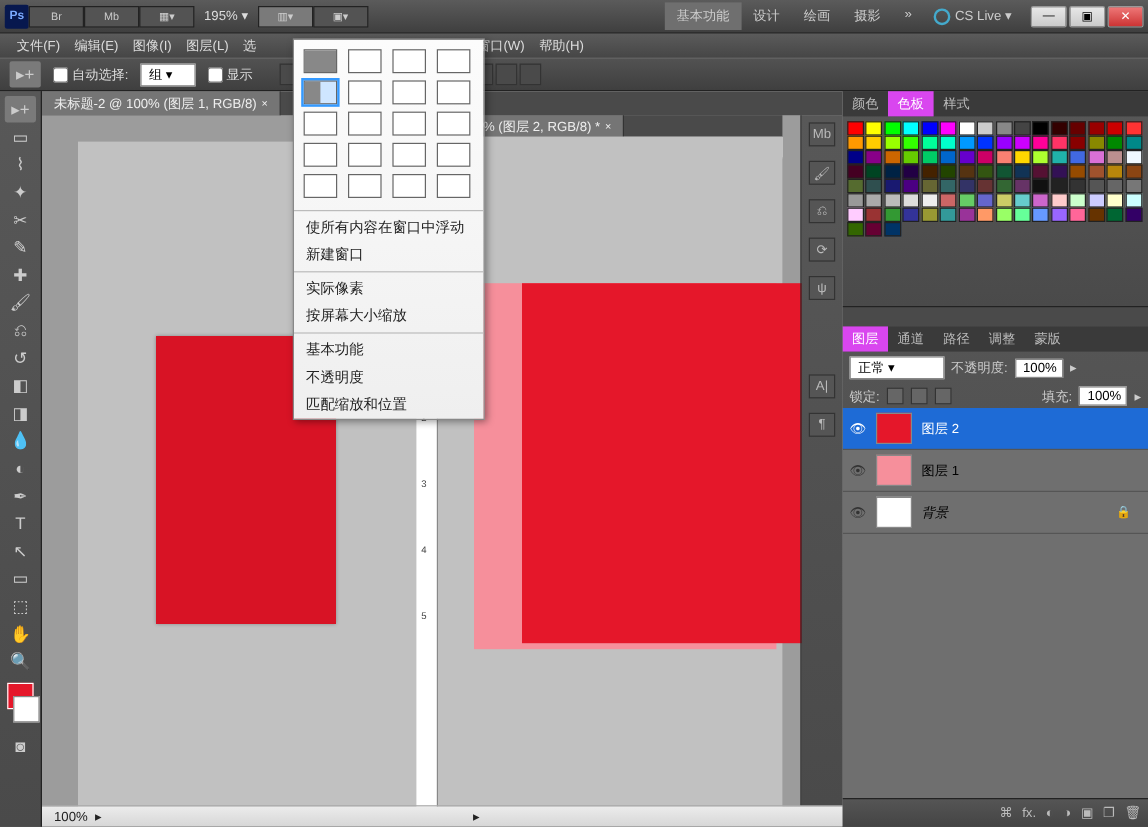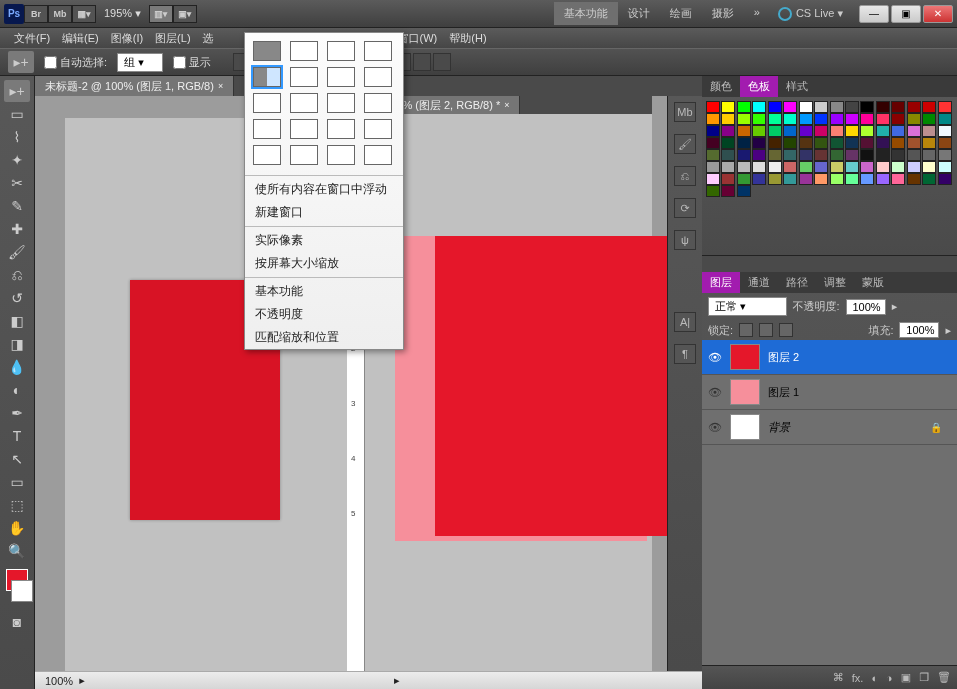--- a/index.html
+++ b/index.html
@@ -1,19 +1,19 @@
 <!DOCTYPE html>
 <html><head>
 <meta charset="utf-8">
 <style>
 * { margin:0; padding:0; box-sizing:border-box; font-family:"Microsoft YaHei",sans-serif; font-size:11px; }
 body { width:957px; height:689px; background:#464646; overflow:hidden; position:relative; }
 .topbar { height:28px; background:linear-gradient(#5b5b5b,#3f3f3f); display:flex; align-items:center; padding:0 4px; border-bottom:1px solid #222; }
 .ps-logo { width:20px; height:20px; background:#07184e; color:#7baaff; display:flex; align-items:center; justify-content:center; font-size:10px; font-weight:bold; border-radius:2px; }
-.sq-btn { width:24px; height:18px; background:#535353; border:1px solid #222; display:flex; align-items:center; justify-content:center; color:#ccc; font-size:9px;font-weight:bold; }
+.sq-btn { width:46px; height:18px; background:#535353; border:1px solid #222; display:flex; align-items:center; justify-content:center; color:#ccc; font-size:9px; }
 .zoom-top { color:#ddd; padding:0 8px; }
 .workspace-tabs { display:flex; margin-left:auto; }
 .ws-tab { padding:4px 10px; color:#ccc; }
 .ws-tab.act { background:#6f6f6f; }
 .winctrl { display:flex; margin-left:8px; gap:2px; }
 .wc { width:30px; height:18px; background:linear-gradient(#e8e8e8,#cacaca); border:1px solid #999; border-radius:2px; display:flex; align-items:center; justify-content:center; font-size:10px; }
 .wc.close { background:linear-gradient(#e77,#c33); color:#fff; }
 .cslive { display:flex; align-items:center; gap:4px; color:#ccc; margin:0 8px; }
 .cs-ring { width:14px; height:14px; border:2px solid #4ac; border-radius:50%; }
 
@@ -60,21 +60,21 @@
 .dd-sep { height:1px; background:#bbb; margin:2px 0; }
 .dd-item { padding:3px 10px; font-size:12px; color:#222; }
 
 .rpanels { width:255px; background:#4a4a4a; display:flex; flex-direction:column;gap:16px; }
 .panel-tabstrip { width:35px; background:linear-gradient(#585858,#4a4a4a); position:absolute; right:255px; top:96px; height:575px; border-left:1px solid #222; display:flex; flex-direction:column; align-items:center; padding-top:6px; gap:12px; }
 .pico { width:22px; height:20px; background:#555; border:1px solid #333; color:#bbb; display:flex; align-items:center; justify-content:center; font-size:11px; }
 
 .p-color { height:180px; background:linear-gradient(#585858,#4a4a4a); border-bottom:1px solid #222; }
 .p-tabs { display:flex; background:#3a3a3a; }
 .p-tab { padding:3px 8px; color:#bbb; font-size:11px; }
-.p-tab.act { background:#a21caf; color:#fff; }
+.p-tab.act { background:#d946ef; color:#fff; }
 .swatches { display:grid; grid-template-columns:repeat(16,1fr); gap:0; padding:4px; }
 .sw { width:14px; height:12px; border:1px solid #222; }
 
 .p-layers { flex:1; background:linear-gradient(#555,#494949); display:flex; flex-direction:column; }
 .blend-row { display:flex; align-items:center; padding:4px 6px; gap:6px; color:#ccc; }
 .blend-sel { background:#fff; color:#000; padding:1px 40px 1px 6px; border:1px solid #888; }
 .op-box { background:#fff; color:#000; padding:1px 4px; width:40px; border:1px solid #888; text-align:right; }
 .lock-row { display:flex; align-items:center; padding:2px 6px; gap:6px; color:#ccc; font-size:11px; }
 .lock-i { width:14px; height:14px; background:#666; border:1px solid #333; }
 .layerlist { flex:1; background:#6f6f6f; overflow:auto; }

